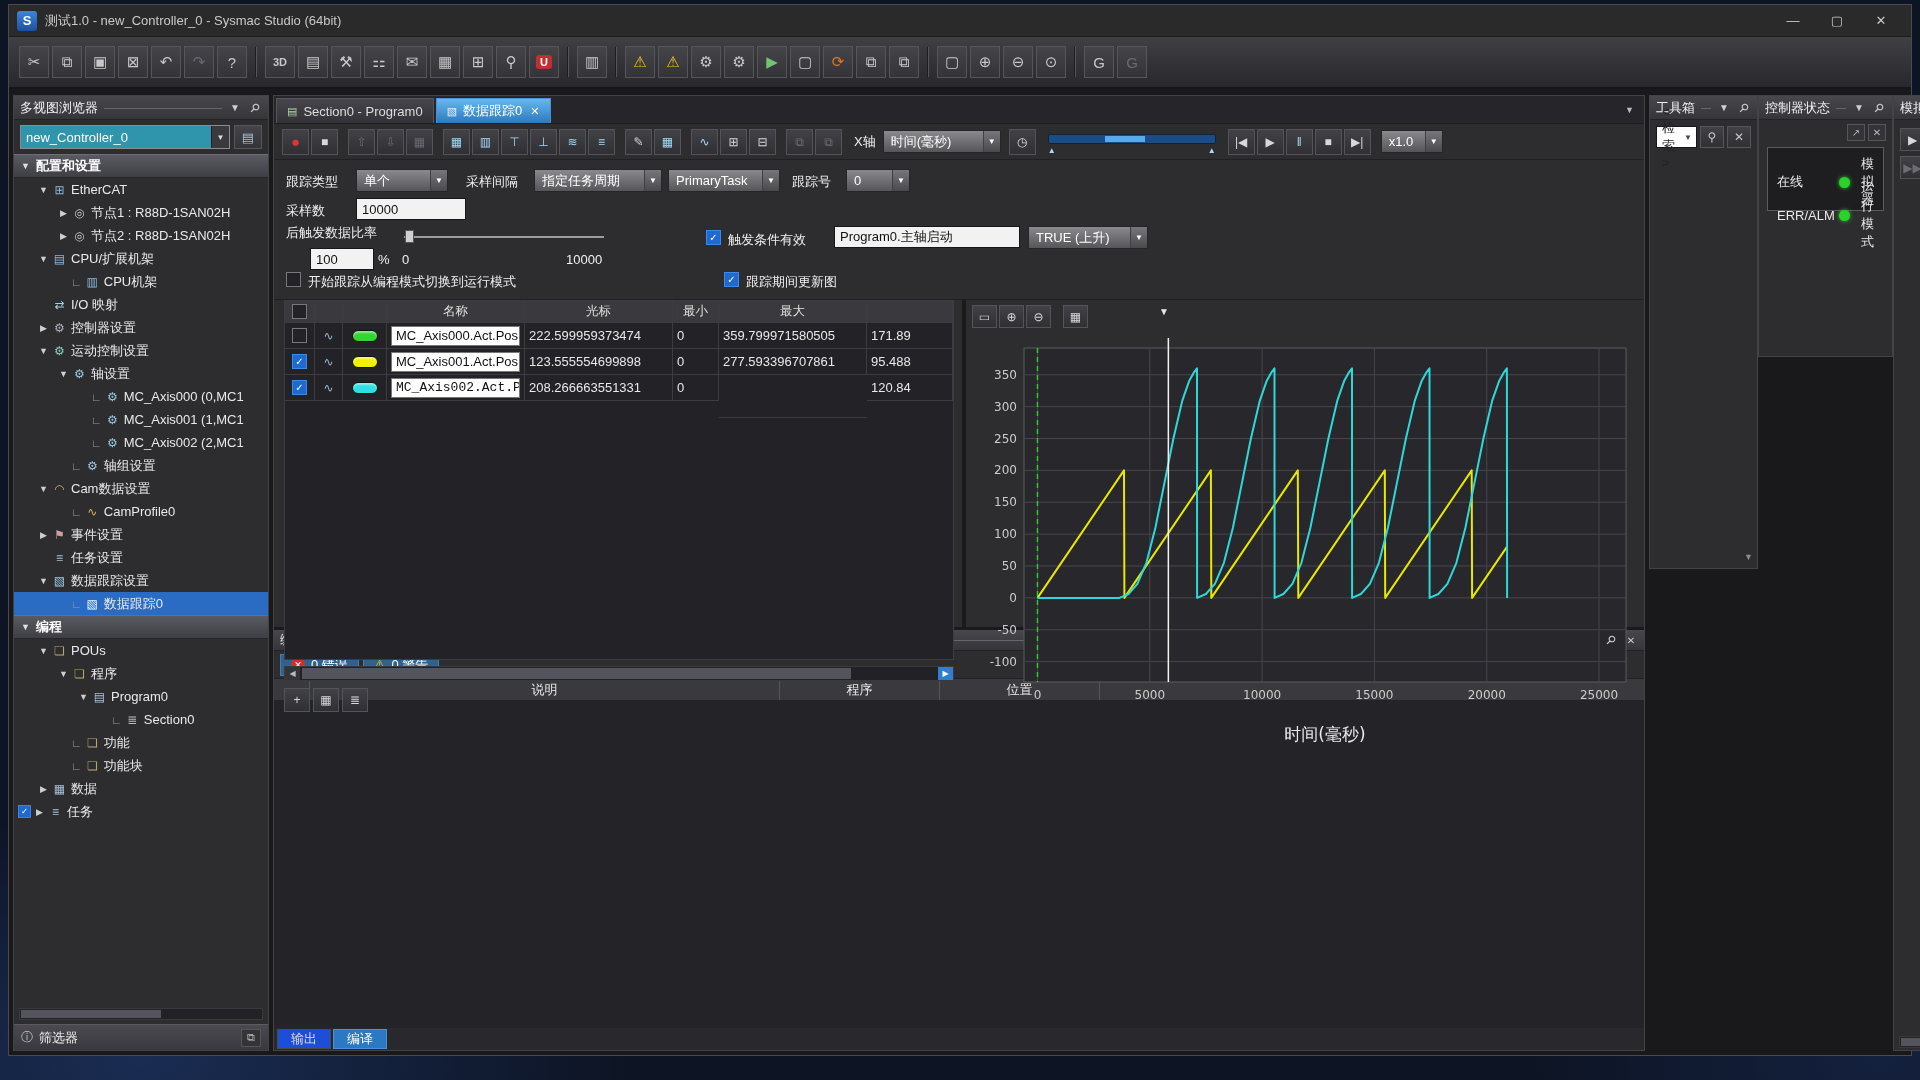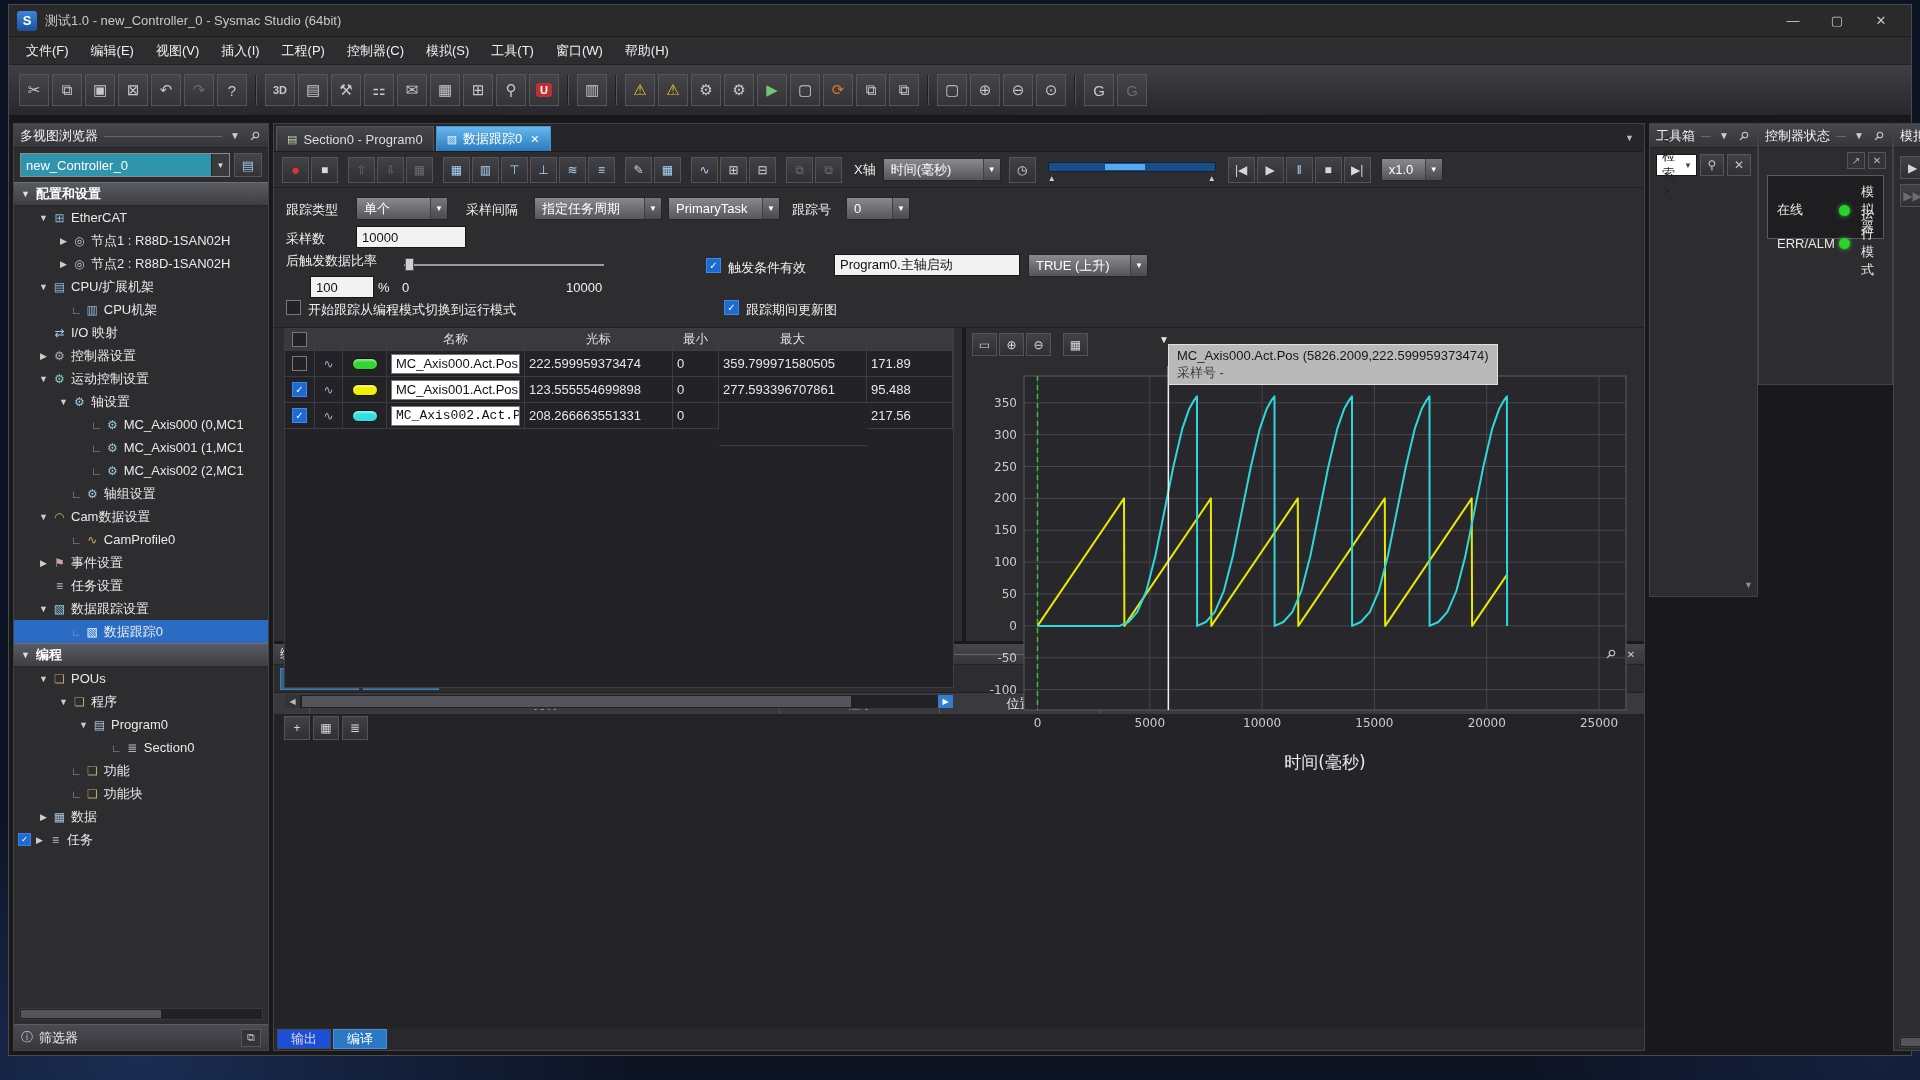--- a/index.html
+++ b/index.html
@@ -179,32 +179,20 @@
   <div class="titlebar">
     <div class="logo">S</div>
     <span class="title-text">测试1.0 - new_Controller_0 - Sysmac Studio (64bit)</span>
     <div class="win-btns">
       <div class="win-btn">—</div>
       <div class="win-btn">▢</div>
       <div class="win-btn">✕</div>
     </div>
   </div>
 
-  <div class="menubar" id="menubar">
-      <div class="menu-item">文件(F)</div>
-      <div class="menu-item">编辑(E)</div>
-      <div class="menu-item">视图(V)</div>
-      <div class="menu-item">插入(I)</div>
-      <div class="menu-item">工程(P)</div>
-      <div class="menu-item">控制器(C)</div>
-      <div class="menu-item">模拟(S)</div>
-      <div class="menu-item">工具(T)</div>
-      <div class="menu-item">窗口(W)</div>
-      <div class="menu-item">帮助(H)</div>
-    </div>
 
   <div class="toolbar" id="main-toolbar">
       <div class="tbtn">
         <span>✂</span>
       </div>
       <div class="tbtn">
         <span>⧉</span>
       </div>
       <div class="tbtn">
         <span>▣</span>
@@ -711,21 +699,21 @@
                 </div>
                 <div class="vt-cell" style="width: 44px; justify-content: center;">
                   <div class="pill" style="background: rgb(48, 224, 224);"></div>
                 </div>
                 <div class="vt-cell" style="width: 138px; font-family: Liberation Mono, monospace;">
                   <div class="name-box">MC_Axis002.Act.Pos</div>
                 </div>
                 <div class="vt-cell" style="width: 148px;">208.266663551331</div>
                 <div class="vt-cell" style="width: 46px;">0</div>
                 <div class="vt-cell" style="width: 148px; margin-top: 42px;">359.999957084656</div>
-                <div class="vt-cell" style="width: 86px;">217.56</div>
+                <div class="vt-cell" style="width: 86px;">120.84</div>
               </div>
             </div>
           <div class="vt-scroll">
             <div class="sb-btn">◀</div>
             <div class="sb-track">
                 <div class="sb-thumb"></div>
               </div>
             <div class="sb-btn bluebtn">▶</div>
           </div>
           <div class="vt-btns">
@@ -745,24 +733,20 @@
               </div>
               <div class="sbtn">
                 <span>⊖</span>
               </div>
               <div class="gap"></div>
               <div class="sbtn">
                 <span>▦</span>
               </div>
             </div>
           <span class="tip-pointer">▼</span>
-          <div class="chart-tip">
-            <div>MC_Axis000.Act.Pos (5826.2009,222.599959373474)</div>
-            <div class="tip2">采样号 -</div>
-          </div>
           <div class="chart-svg-wrap">
             <svg id="trace-chart-svg" width="676" height="420" viewBox="0 0 676 420">
                 <rect x="54" y="14" width="602" height="334" fill="#28282c" stroke="#5a5a60" stroke-width="1"></rect>
                 <line x1="67.4776119402985" y1="14" x2="67.4776119402985" y2="348" stroke="#46464c"></line>
                 <text x="67.4776119402985" y="365" fill="#cccccc" font-size="12" text-anchor="middle">0</text>
                 <line x1="179.7910447761194" y1="14" x2="179.7910447761194" y2="348" stroke="#46464c"></line>
                 <text x="179.7910447761194" y="365" fill="#cccccc" font-size="12" text-anchor="middle">5000</text>
                 <line x1="292.1044776119403" y1="14" x2="292.1044776119403" y2="348" stroke="#46464c"></line>
                 <text x="292.1044776119403" y="365" fill="#cccccc" font-size="12" text-anchor="middle">10000</text>
                 <line x1="404.4179104477612" y1="14" x2="404.4179104477612" y2="348" stroke="#46464c"></line>

